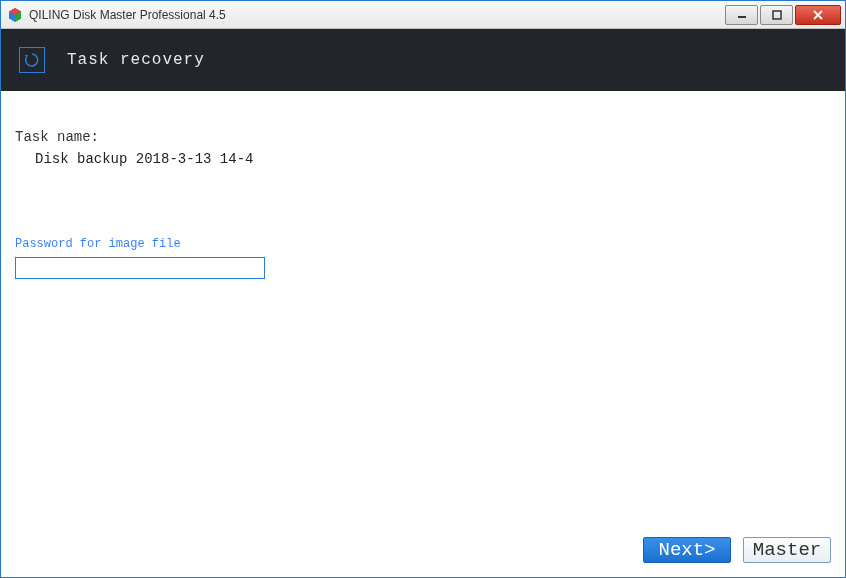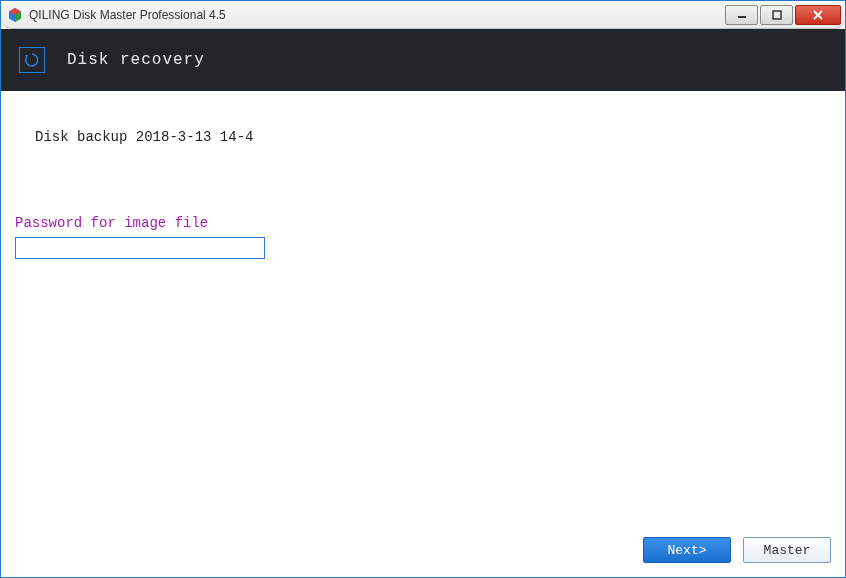--- a/index.html
+++ b/index.html
@@ -22,21 +22,20 @@
       display: flex;
       flex-direction: column;
     }
     .titlebar {
       height: 28px;
       background: linear-gradient(to bottom, #f8f8f8, #eaeaea);
       border-bottom: 1px solid #c0c0c0;
       display: flex;
       align-items: center;
       padding: 0 4px 0 6px;
-      border-radius: 10px;
     }
     .app-icon {
       width: 16px;
       height: 16px;
       margin-right: 6px;
       display: flex;
       align-items: center;
       justify-content: center;
     }
     .titlebar-title {
@@ -106,22 +105,22 @@
       font-family: "Courier New", monospace;
       font-size: 14px;
       color: #222;
       margin-left: 20px;
     }
     .password-section {
       margin-top: 70px;
     }
     .password-label {
       font-family: "Courier New", monospace;
-      font-size: 14px;
-      color: #a21caf;
+      font-size: 12px;
+      color: #3b82f6;
       margin-bottom: 6px;
     }
     .password-input {
       width: 250px;
       height: 22px;
       border: 1px solid #2a7dd6;
       padding: 2px 4px;
       font-size: 13px;
       outline: none;
       background: #fff;
@@ -133,21 +132,21 @@
       justify-content: flex-end;
       padding: 0 14px 8px 0;
       gap: 12px;
     }
     .btn {
       width: 88px;
       height: 26px;
       border: 1px solid #7a9cc0;
       background: linear-gradient(to bottom, #fdfdfd, #e8eef5);
       font-family: "Courier New", monospace;
-      font-size: 13px;
+      font-size: 19px;
       color: #333;
       display: flex;
       align-items: center;
       justify-content: center;
       cursor: pointer;
       border-radius: 2px;
     }
     .btn.primary {
       background: linear-gradient(to bottom, #3a90e8, #1a70d0);
       border-color: #1560b8;
@@ -186,24 +185,25 @@
     </div>
   </div>
 
   <div class="header-band">
     <div class="header-icon-box">
       <svg width="18" height="18" viewBox="0 0 18 18">
         <path d="M9,3 A6,6 0 1 1 3.5,6" fill="none" stroke="#2a7dd6" stroke-width="1.5"></path>
         <polygon points="2,4 5,4 3.5,7" fill="#2a7dd6"></polygon>
       </svg>
     </div>
-    <div class="header-title">Disk recovery</div>
+    <div class="header-title">Task recovery</div>
   </div>
 
   <div class="content-area">
+    <div class="task-name-label">Task name:</div>
     <div class="task-name-value">Disk backup 2018-3-13 14-4</div>
 
     <div class="password-section">
       <div class="password-label">Password for image file</div>
       <input type="password" class="password-input" value="" style="">
     </div>
   </div>
 
   <div class="footer">
     <div class="btn primary">Next&gt;</div>

